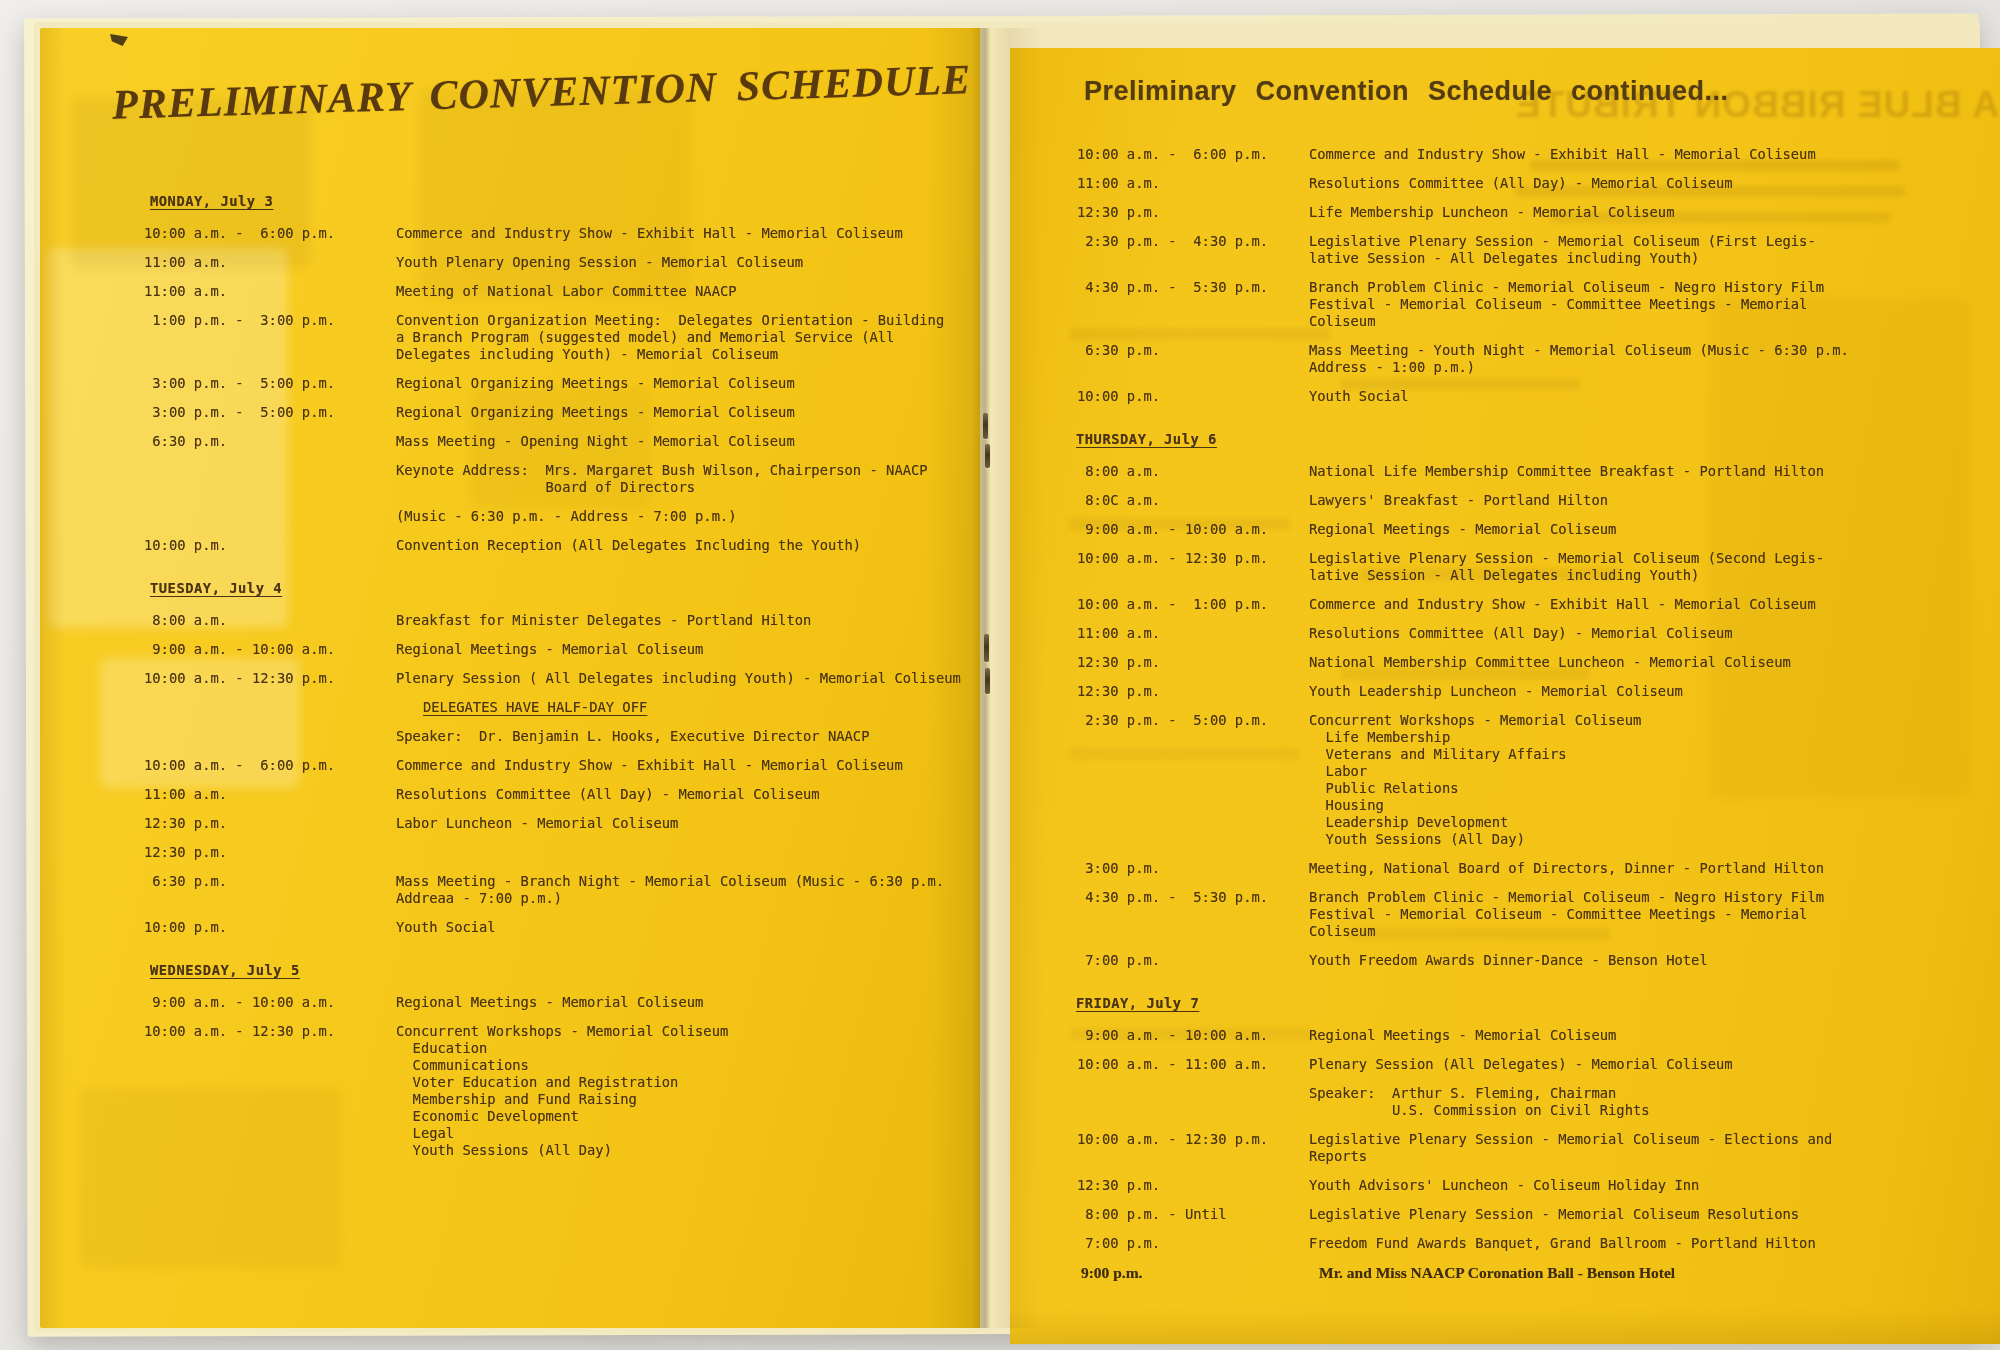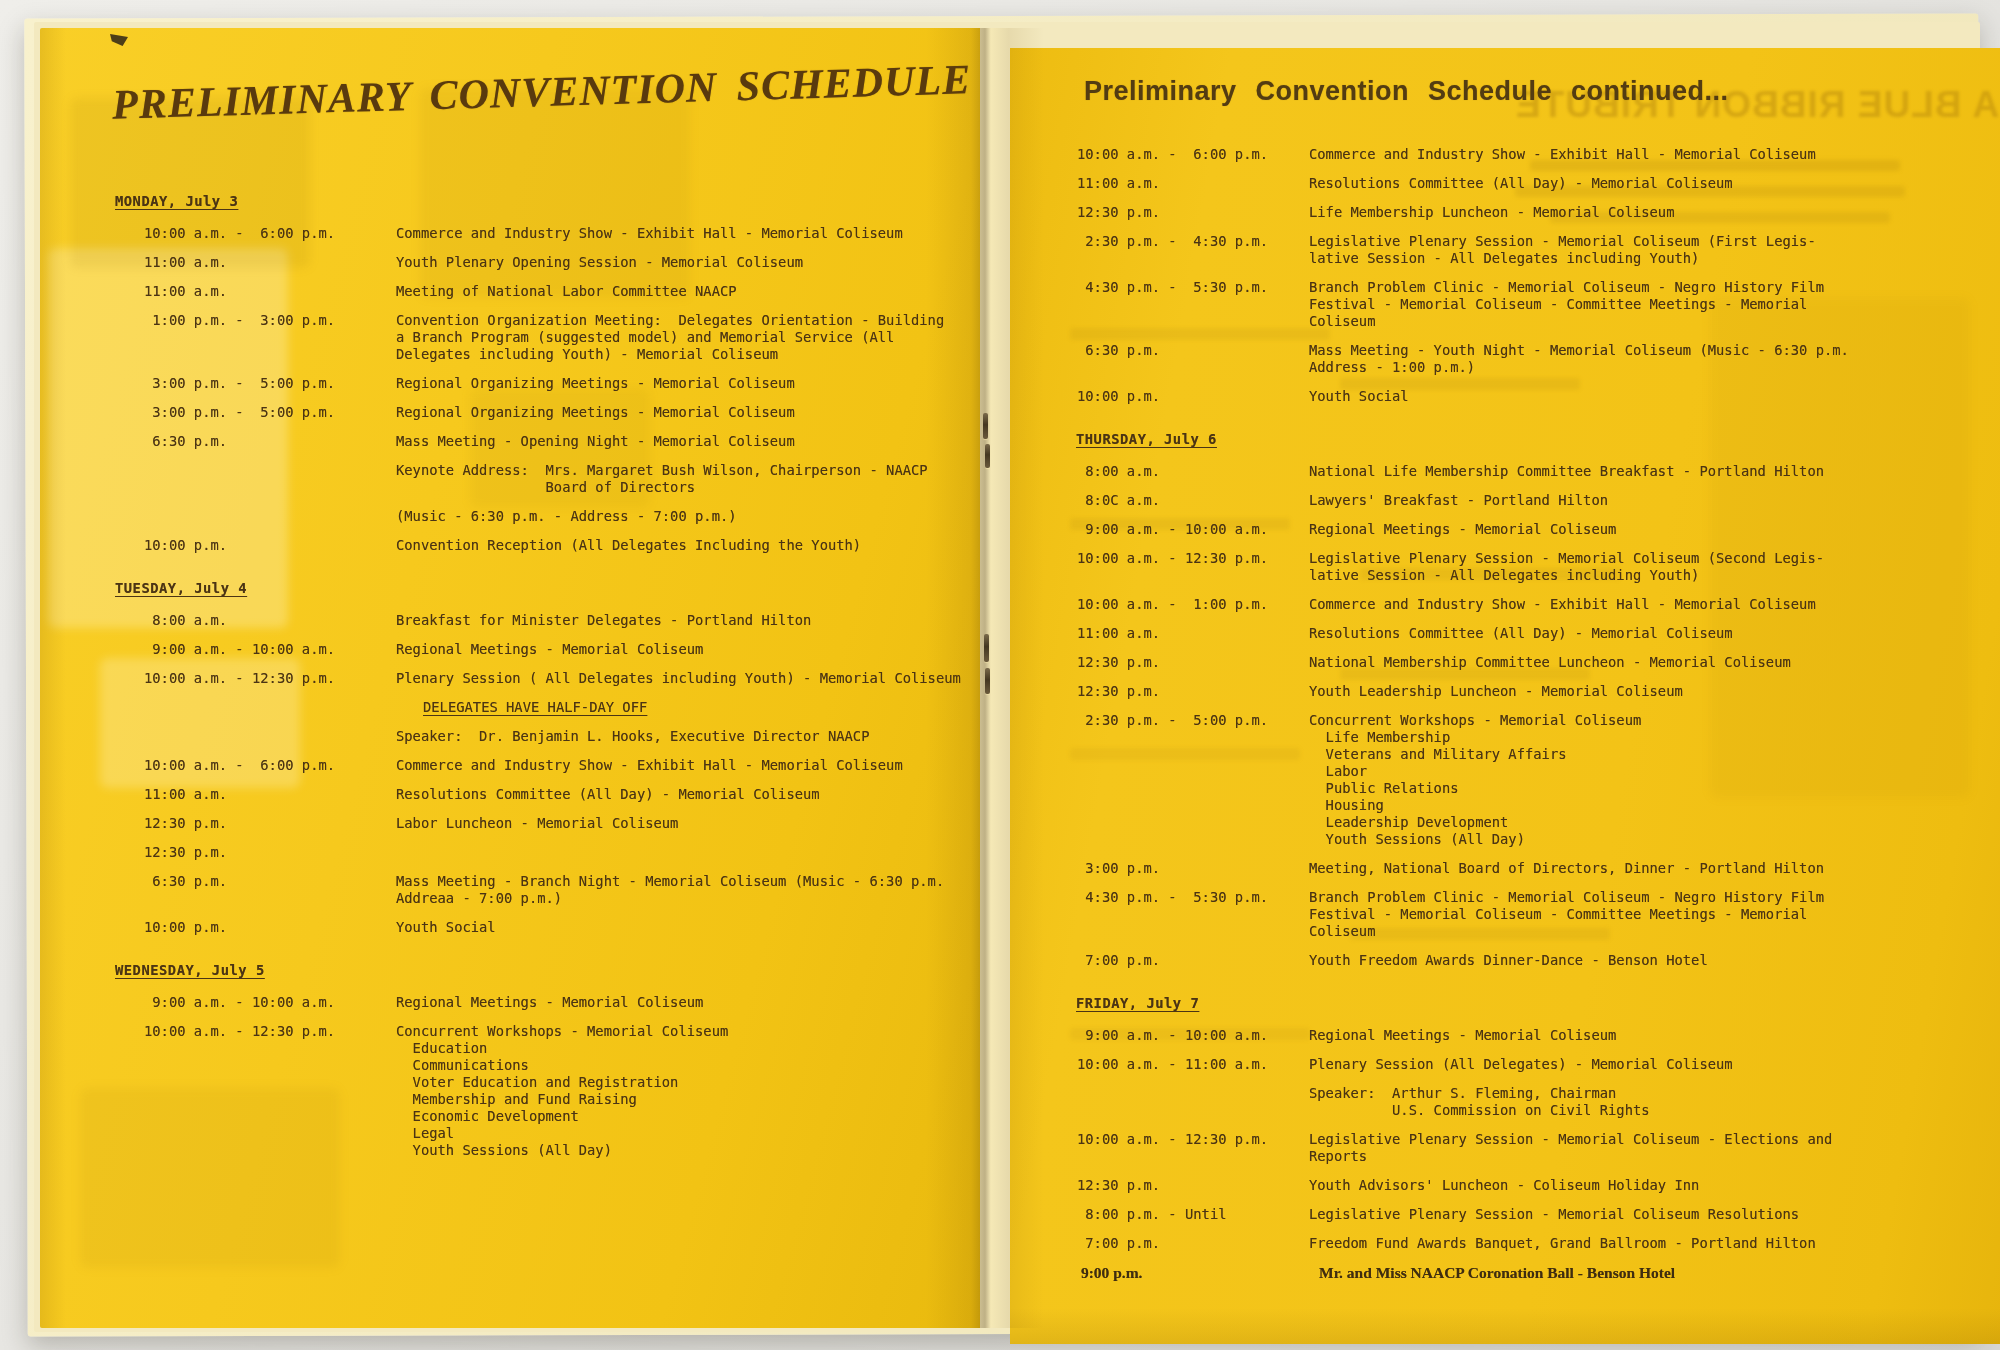--- a/index.html
+++ b/index.html
@@ -84,21 +84,21 @@
   .content-left{top:165px;}
   .content-right{top:86px;}
   .content, .content *{text-shadow:0 0 .5px rgba(75,52,20,.55);}
   .section{margin-top:26px;}
   .section:first-child{margin-top:0;}
   .day-heading{
     font-weight:bold;letter-spacing:.5px;
     text-decoration:underline;text-underline-offset:3px;
     white-space:pre;
   }
-  .content-left .day-heading{padding-left:75px;}
+  .content-left .day-heading{padding-left:110px;}
   .content-right .day-heading{padding-left:66px;}
   .row{display:flex;margin-top:12px;align-items:flex-start;}
   .day-heading + .row{margin-top:15px;}
   .content-left .row{padding-left:104px;}
   .content-right .row{padding-left:67px;}
   .time{white-space:pre;flex:0 0 auto;}
   .content-left .time{width:252px;}
   .content-right .time{width:232px;}
   .event{white-space:pre;flex:0 0 auto;}
   .row.underline .event{text-underline-offset:3px;}

